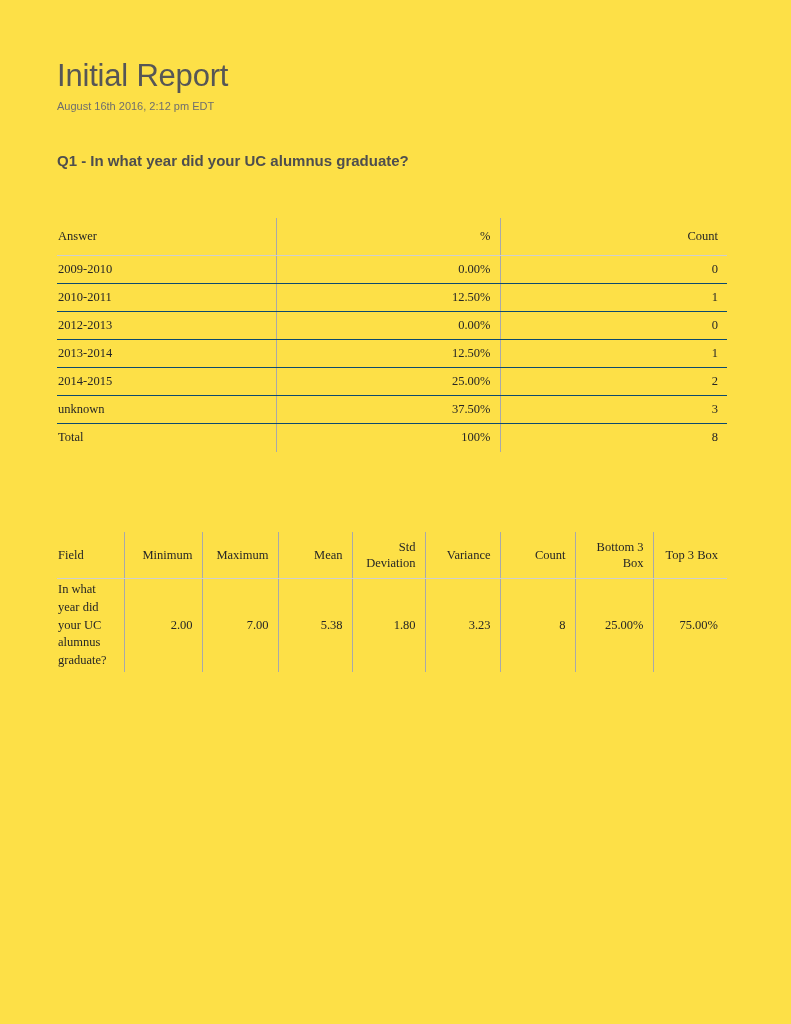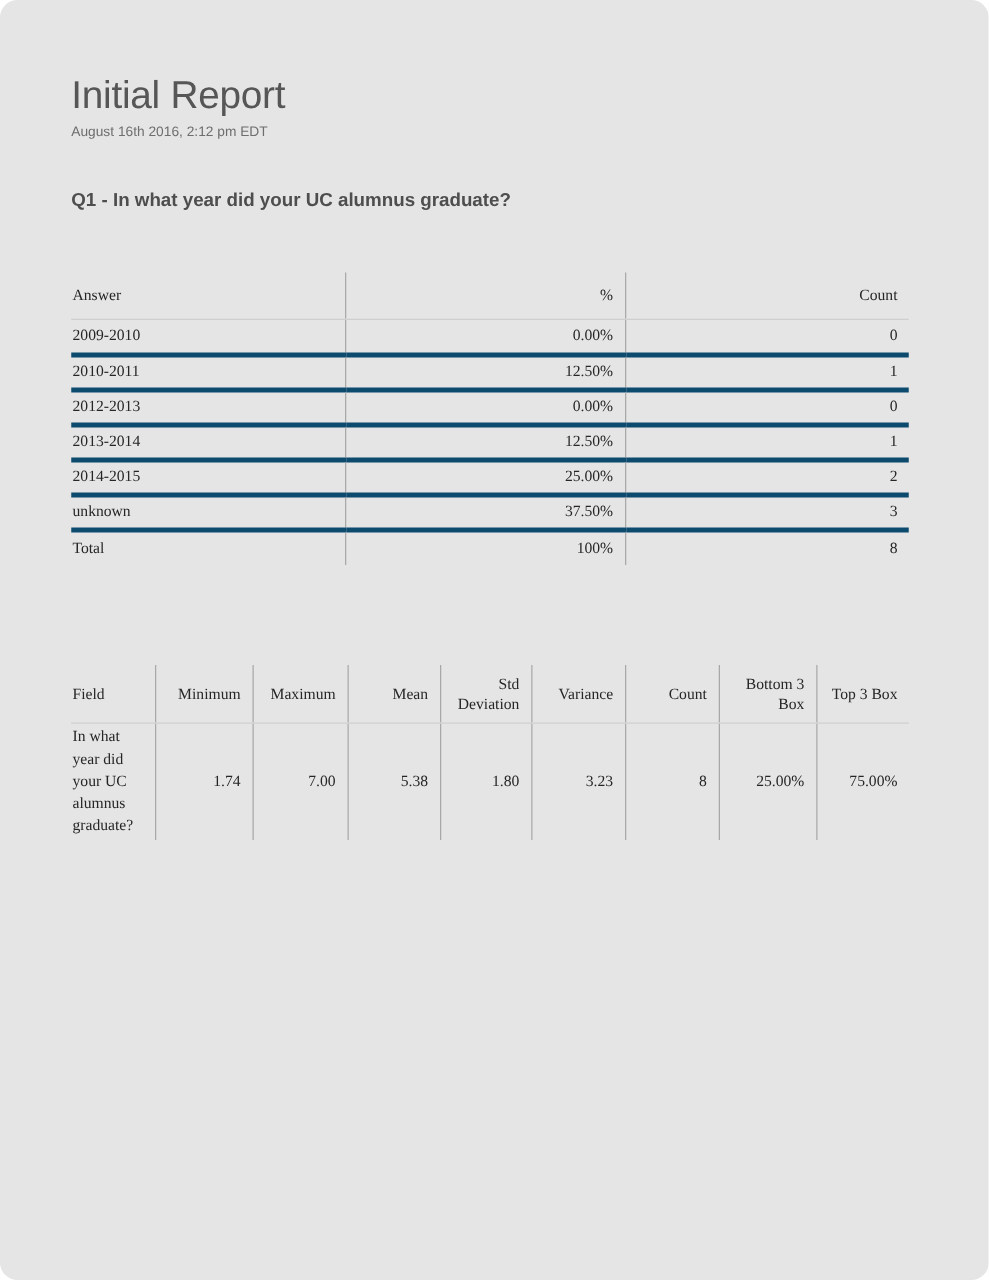--- a/index.html
+++ b/index.html
@@ -5,23 +5,22 @@
   * { margin: 0; padding: 0; box-sizing: border-box; }
   html, body { background: #ffffff; }
   body {
     font-family: "Liberation Sans", "DejaVu Sans", sans-serif;
     -webkit-font-smoothing: antialiased;
   }
   .page {
     position: relative;
     width: 791px;
     height: 1024px;
-    background: #e5e5e5;
+    background: #fde047;
     overflow: hidden;
-    border-radius: 14px;
   }
   .content {
     padding: 58px 57px 0 57px;
   }
 
   
   .report-title {
     font-size: 31px;
     font-weight: 400;
     color: #565656;
@@ -72,21 +71,21 @@
   .answer-table th { height: 38px; }
   .answer-table td { height: 28px; }
   .answer-table th:not(:first-child),
   .answer-table td:not(:first-child) {
     border-left: 1px solid #a9a9a9;
   }
   .answer-table thead th {
     border-bottom: 1px solid #cfcfcf;
   }
   .answer-table tbody tr:not(:last-child) td {
-    border-bottom: 4px solid #0c4a6e;
+    border-bottom: 1px solid #0c4a6e;
   }
 
   
   .stats-table { margin-top: 80px; }
   .stats-table th { height: 47px; line-height: 1.3; }
   .stats-table td { height: 93px; line-height: 1.42; }
   .stats-table th:not(:first-child),
   .stats-table td:not(:first-child) {
     border-left: 1px solid #a9a9a9;
   }
@@ -180,21 +179,21 @@
           <th class="cell-right">Std Deviation</th>
           <th class="cell-right">Variance</th>
           <th class="cell-right">Count</th>
           <th class="cell-right">Bottom 3 Box</th>
           <th class="cell-right">Top 3 Box</th>
         </tr>
       </thead>
       <tbody>
         <tr>
           <td class="cell-left">In what year did your UC alumnus graduate?</td>
-          <td class="cell-right">1.74</td>
+          <td class="cell-right">2.00</td>
           <td class="cell-right">7.00</td>
           <td class="cell-right">5.38</td>
           <td class="cell-right">1.80</td>
           <td class="cell-right">3.23</td>
           <td class="cell-right">8</td>
           <td class="cell-right">25.00%</td>
           <td class="cell-right">75.00%</td>
         </tr>
       </tbody>
     </table>

